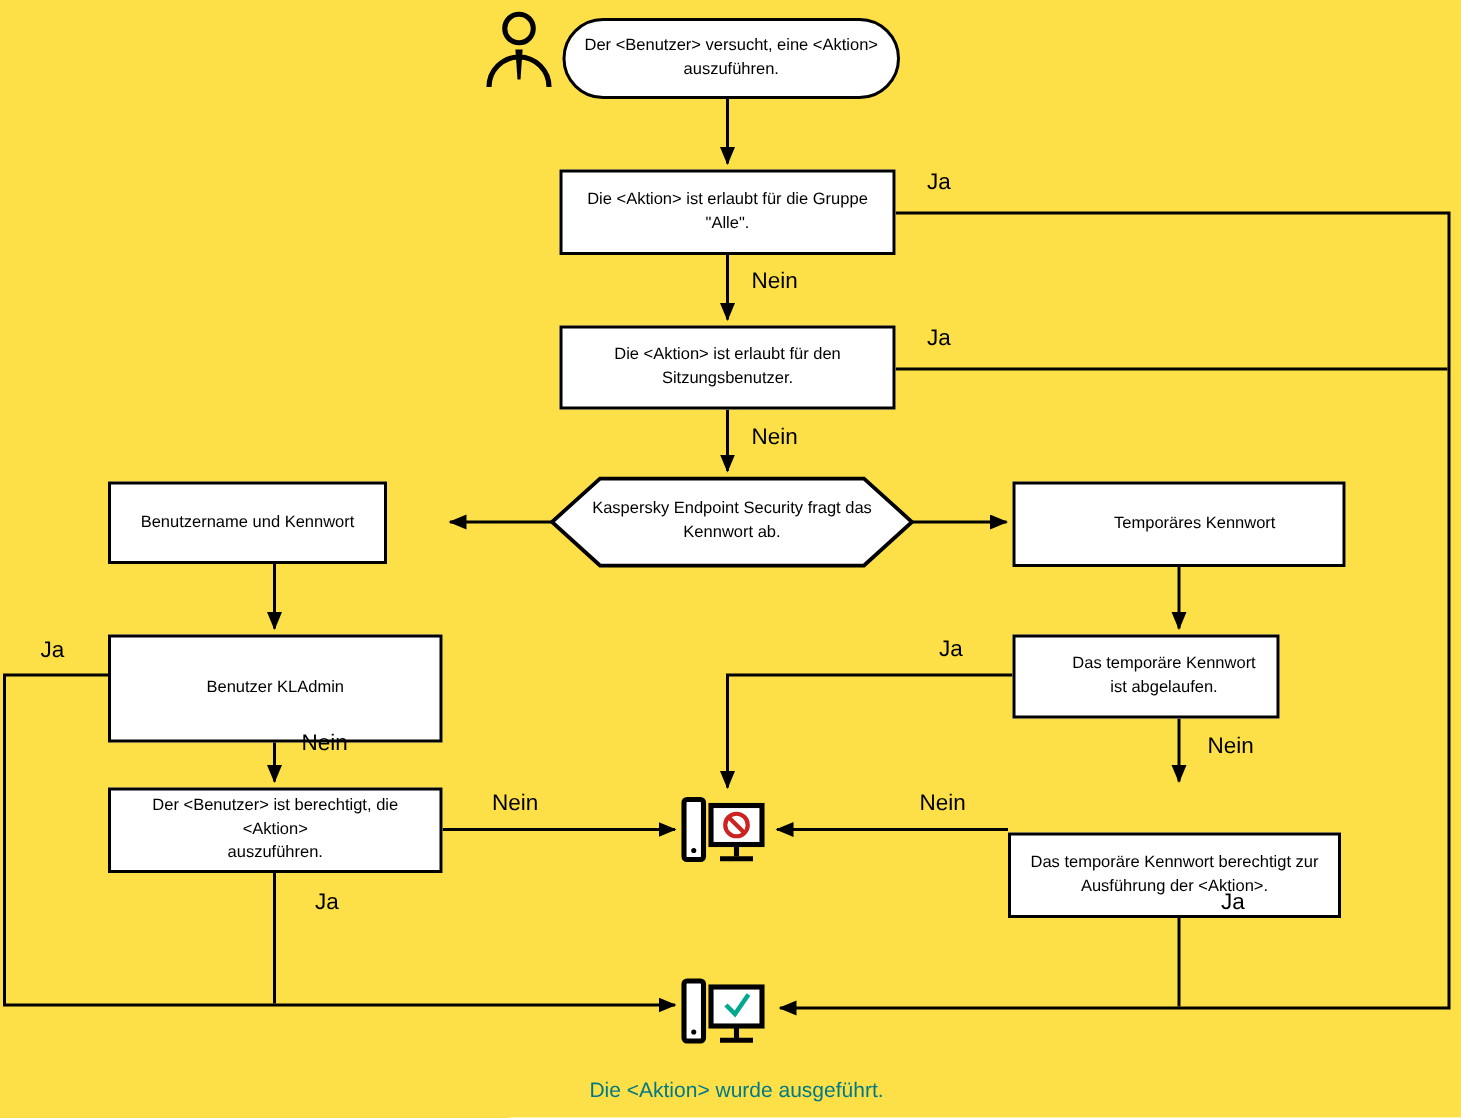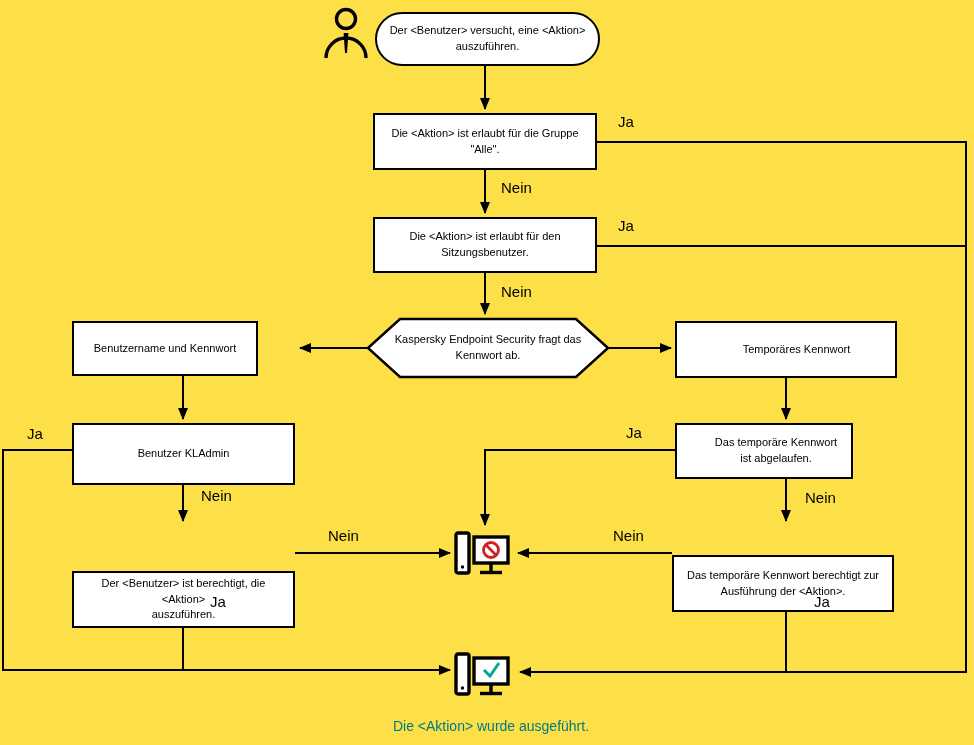--- a/index.html
+++ b/index.html
@@ -86,25 +86,25 @@
       <polygon points="2,31 34,2 210,2 242,31 210,60 34,60" fill="#fff" stroke="#000" stroke-width="2.5"></polygon>
     </svg>
     <div class="hextext">Kaspersky Endpoint Security fragt das
 Kennwort ab.</div>
   </div>
 
   <div class="node" style="left:72px;top:321px;width:186px;height:55px;">Benutzername und Kennwort</div>
 
   <div class="node" style="left:675px;top:321px;width:222px;height:57px;padding-left:29px;">Temporäres Kennwort</div>
 
-  <div class="node" style="left:72px;top:423px;width:223px;height:62px;">Benutzer KLAdmin</div>
+  <div class="node" style="left:72px;top:423px;width:223px;height:72px;">Benutzer KLAdmin</div>
 
   <div class="node" style="left:675px;top:423px;width:178px;height:56px;padding-left:32px;">Das temporäre Kennwort ist abgelaufen.</div>
 
-  <div class="node" style="left:72px;top:525px;width:223px;height:57px;margin-top:46px;">Der &lt;Benutzer&gt; ist berechtigt, die &lt;Aktion&gt;
+  <div class="node" style="left:72px;top:525px;width:223px;height:57px;">Der &lt;Benutzer&gt; ist berechtigt, die &lt;Aktion&gt;
 auszuführen.</div>
 
   <div class="node" style="left:672px;top:555px;width:222px;height:57px;">Das temporäre Kennwort berechtigt zur
 Ausführung der &lt;Aktion&gt;.</div>
 
   <span class="edge-label" style="left:618px;top:114px;">Ja</span>
   <span class="edge-label" style="left:501px;top:180px;">Nein</span>
   <span class="edge-label" style="left:618px;top:218px;">Ja</span>
   <span class="edge-label" style="left:501px;top:284px;">Nein</span>
   <span class="edge-label" style="left:27px;top:426px;">Ja</span>

